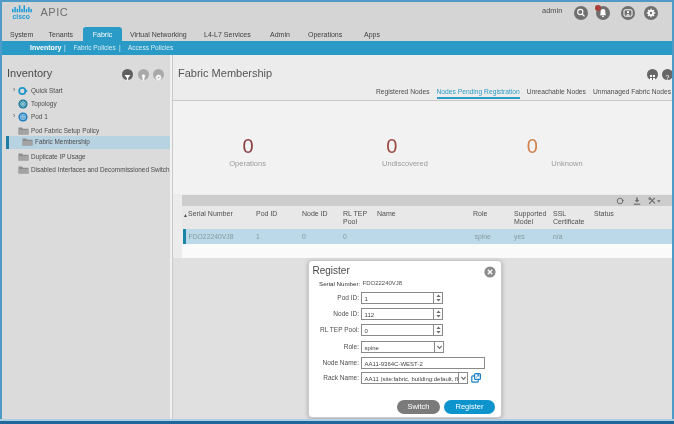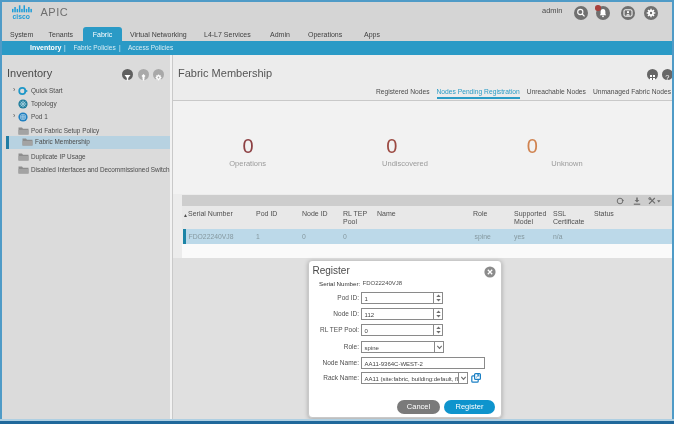--- a/index.html
+++ b/index.html
@@ -322,21 +322,21 @@
     <div class="minput" style="top:96px; width:124px;">AA11-9364C-WEST-2</div>
     <span class="mlabel" style="top:113px;">Rack Name:</span>
     <div class="minput" style="top:111px; width:107px;">AA11 (site:fabric, building:default, fl<div class="spin"><svg width="9" height="10" viewBox="0 0 9 10">
             <path d="M2.3 3.8 L4.5 6.4 L6.7 3.8" fill="none" stroke="#6e6e6e" stroke-width="1.1"></path>
           </svg></div></div>
     <svg class="abs" style="left:162px; top:112px;" width="10" height="10" viewBox="0 0 10 10">
         <rect x="0.8" y="2.8" width="6.4" height="6.4" rx="1" fill="none" stroke="#1a7fc4" stroke-width="1.2"></rect>
         <rect x="3.6" y="0.6" width="5.8" height="5.8" rx="1" fill="#fff" stroke="#1a7fc4" stroke-width="1.2"></rect>
         <path d="M5.2 4.4 L7.8 1.8 M7.8 1.8 L7.8 3.6 M7.8 1.8 L6 1.8" stroke="#1a7fc4" stroke-width="0.9" fill="none"></path>
       </svg>
-    <div id="btn-cancel">Cancel</div>
+    <div id="btn-cancel">Switch</div>
     <div id="btn-register">Register</div>
   </div>
 
   <div class="abs" id="bL"></div>
     <div class="abs" id="bR"></div>
     <div class="abs" id="bT"></div>
   <div class="abs" id="bB1"></div>
     <div class="abs" id="bB2"></div>
 </div>
 

